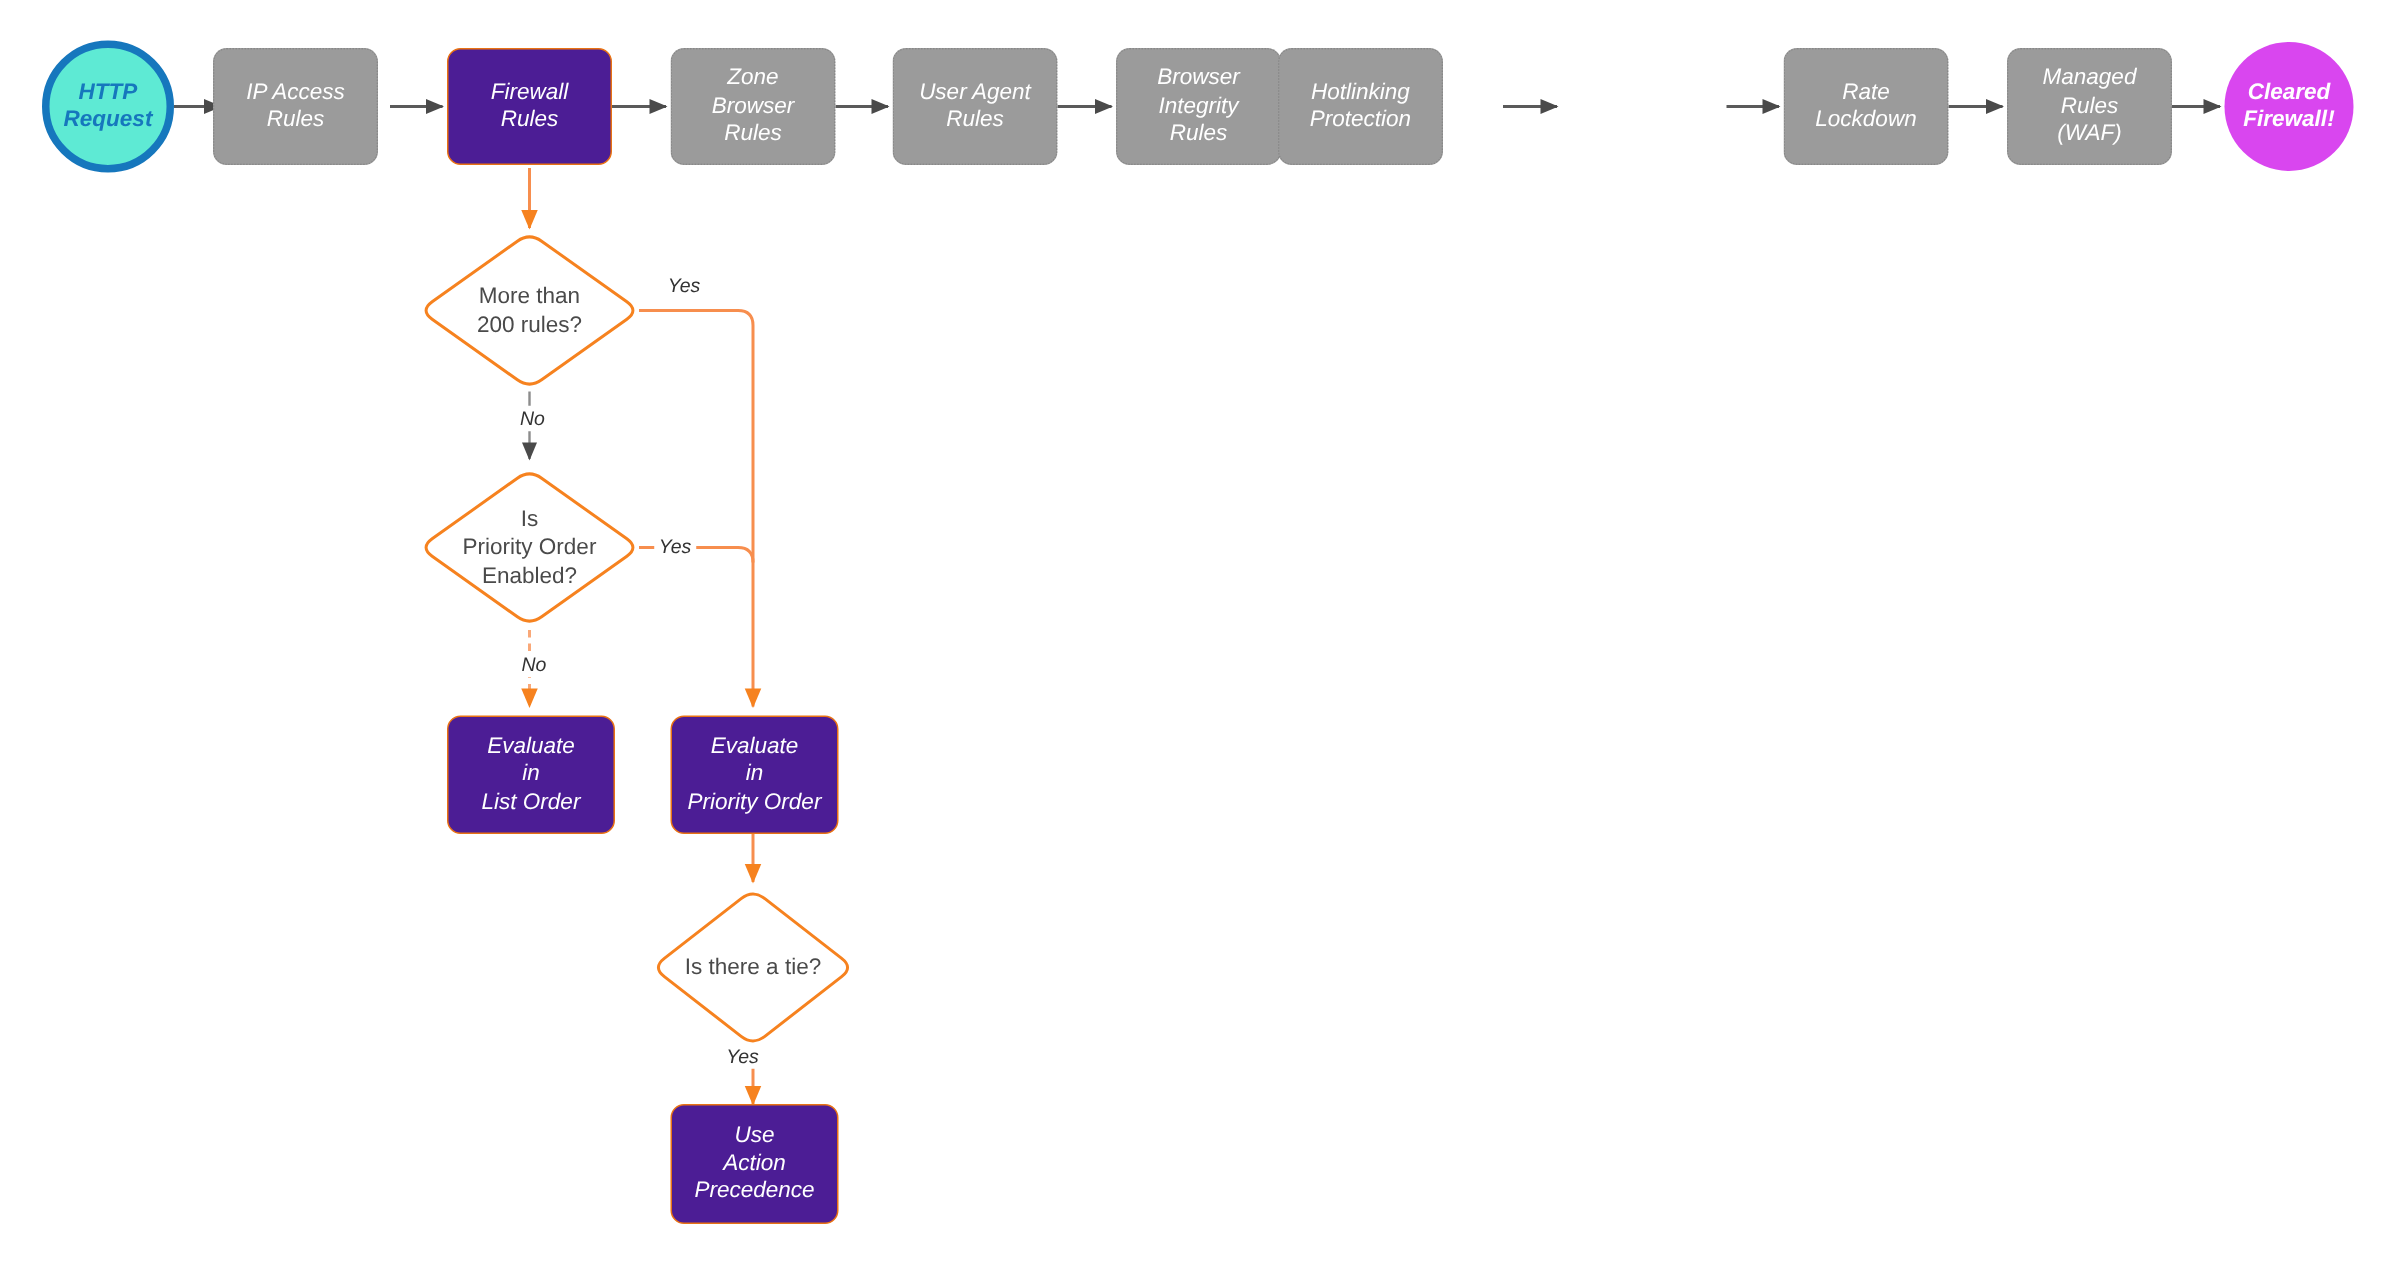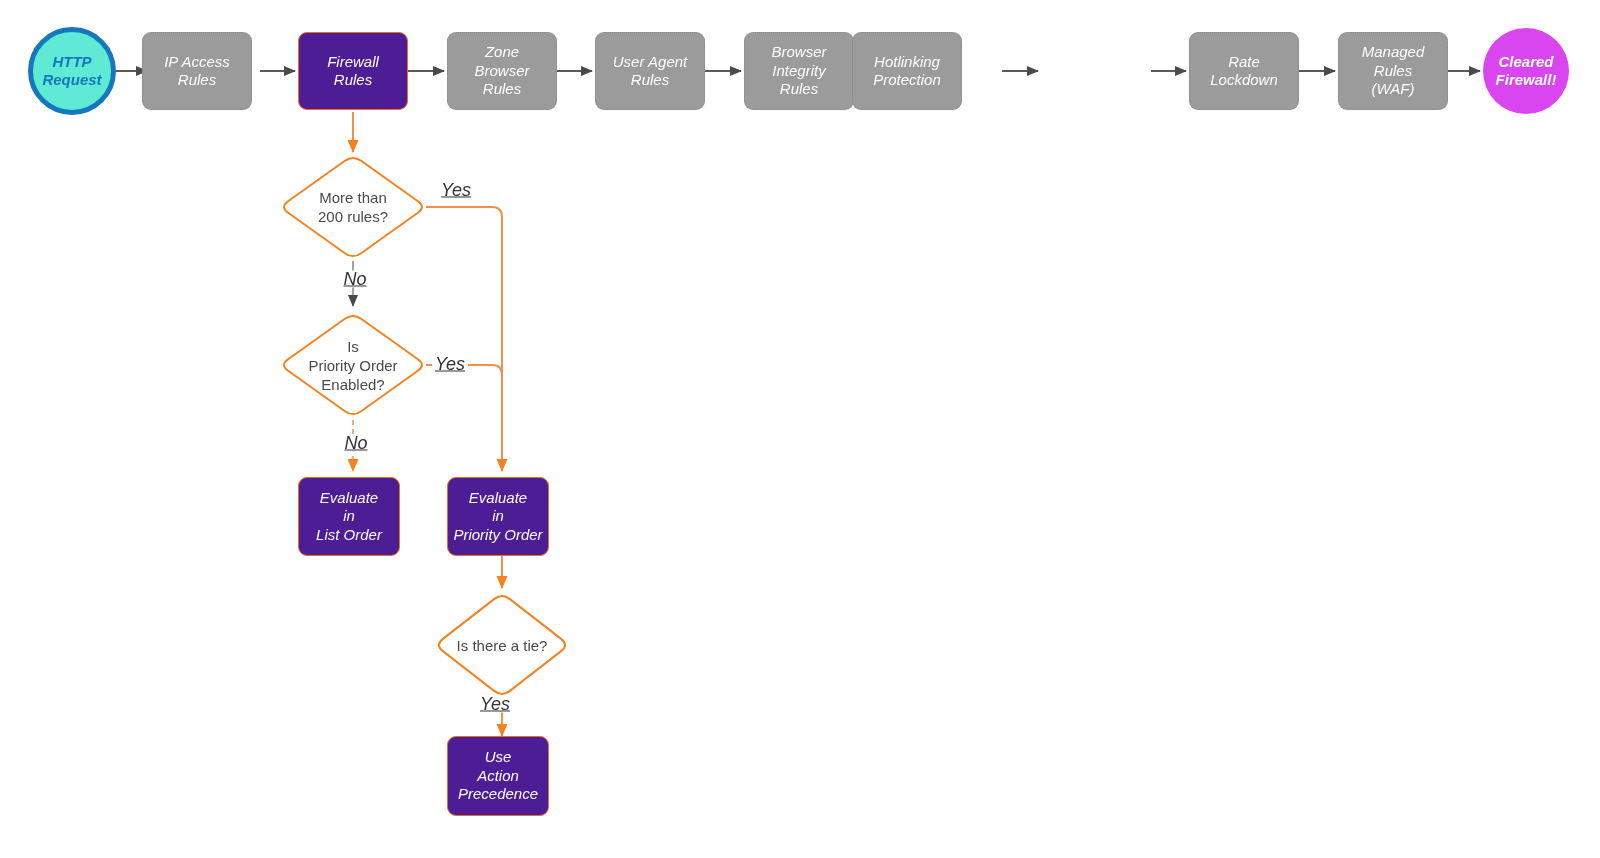--- a/index.html
+++ b/index.html
@@ -13,29 +13,29 @@
     text-align:center;box-sizing:border-box;
   }
   .box{width:110px;height:78px;top:32px;border-radius:9px;}
   .gray{background:#9b9b9b;border:1.5px dotted #888888;color:#ffffff;}
   .orangebox{background:#4c1d95;border:1.5px solid #e97214;color:#ffffff;}
   .lbl{white-space:pre-line;font-style:italic;font-size:15px;line-height:18.5px;}
   .circle{border-radius:50%;}
   .start{left:28px;top:27px;width:88px;height:88px;border:5px solid #1677bd;background:#5eead4;color:#1677bd;}
   .end{left:1483px;top:28px;width:86px;height:86px;background:#d946ef;color:#ffffff;}
   .start .lbl,.end .lbl{font-weight:bold;}
-  .outcome{width:102px;height:79px;border-radius:9px;}
+  .outcome{width:112px;height:79px;border-radius:9px;}
   .diamond-lbl{
     position:absolute;transform:translate(-50%,-50%);text-align:center;
     color:#4a4a4a;font-size:15px;line-height:19px;white-space:pre-line;
   }
   .edge-lbl{
     position:absolute;transform:translate(-50%,-50%);
-    font-style:italic;font-size:18px;color:#333333;background:#ffffff;
-    padding:0 3px;line-height:17px;text-decoration:underline;
+    font-style:italic;font-size:13px;color:#333333;background:#ffffff;
+    padding:0 3px;line-height:17px;
   }
 </style>
 </head>
 <body>
 
 <div class="canvas">
 
   <svg class="wires" viewBox="0 0 1600 858">
     <defs>
       <marker id="ag" markerUnits="userSpaceOnUse" markerWidth="14" markerHeight="12" viewBox="0 0 14 12" refX="12" refY="6" orient="auto">

